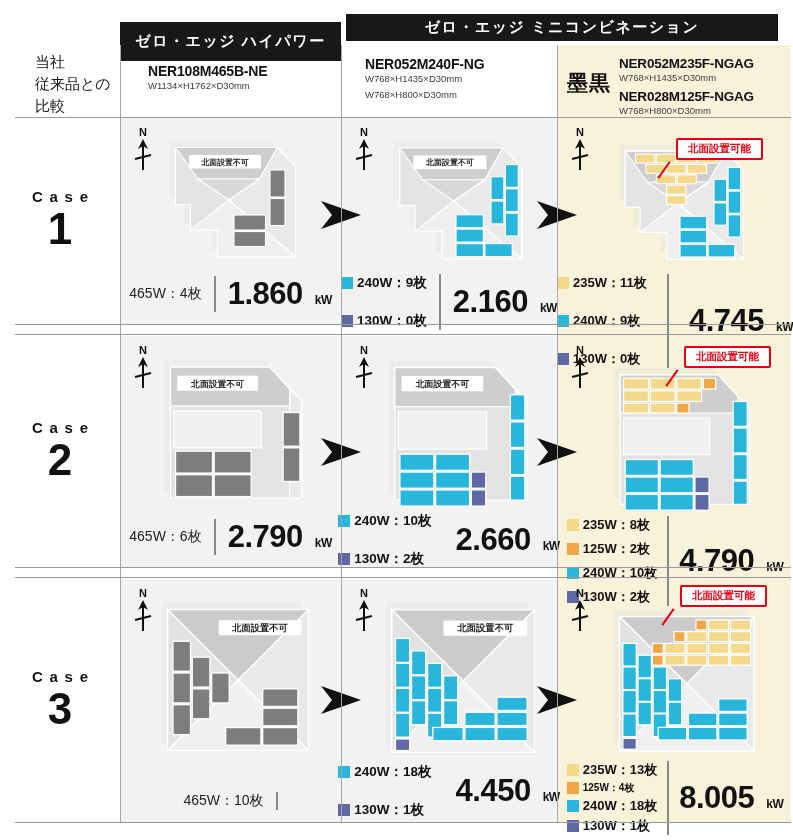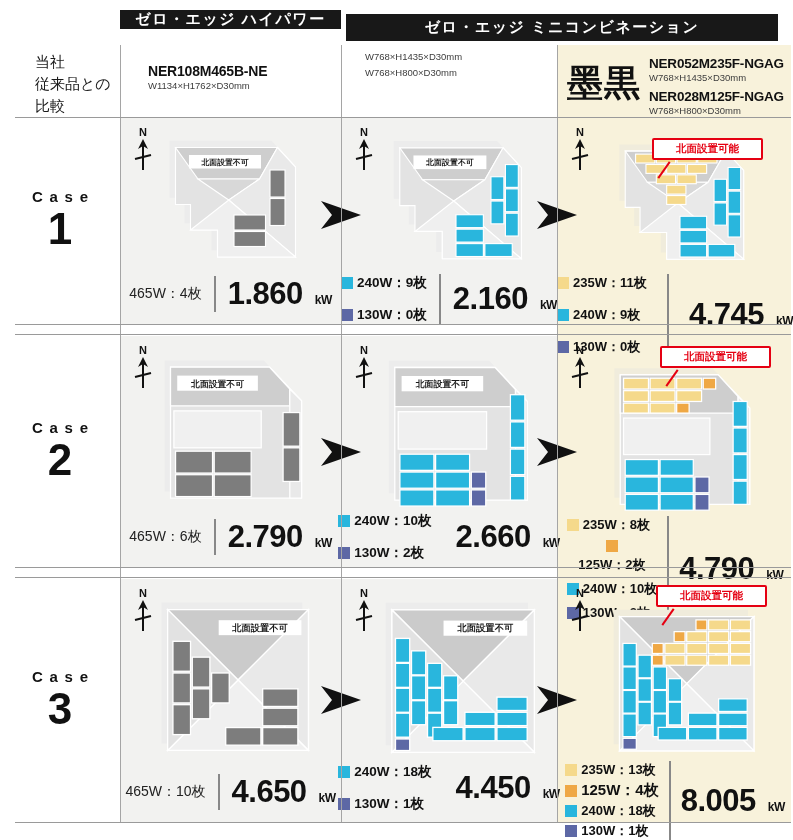--- a/index.html
+++ b/index.html
@@ -8,81 +8,82 @@
   .abs{position:absolute;}
   
   .bar{background:#181818;color:#fff;display:flex;align-items:center;justify-content:center;
     font-size:15px;font-weight:bold;letter-spacing:1.5px;}
   
   .cmp-label{font-family:"Liberation Serif","DejaVu Serif",serif;font-size:15px;line-height:1.45;color:#1a1a1a;}
   
   .model-name{font-size:14px;font-weight:bold;letter-spacing:-0.2px;margin-top:6px;}
   .model-size{font-size:9.5px;color:#3c3c3c;margin-top:1px;}
   .model-block{margin-bottom:5px;}
-  .sumikuro{font-family:"Liberation Serif","DejaVu Serif",serif;font-size:36px;font-weight:bold;letter-spacing:1px;}
+  .sumikuro{font-family:"Liberation Serif","DejaVu Serif",serif;font-size:21px;font-weight:bold;letter-spacing:1px;}
   
   .hline{background:#9a9a9a;height:1px;}
   .vline{background:#a5a5a5;width:1px;}
   
   .cell{display:flex;flex-direction:column;align-items:center;}
   .cell.gray{background:#f2f2f0;}
   .cream-col{background:#f8f2db;}
   .case-label-cell{display:flex;flex-direction:column;align-items:center;justify-content:center;}
   .case-word{font-size:15px;font-weight:bold;letter-spacing:0.45em;text-indent:0.45em;}
   .case-num{font-size:44px;font-weight:bold;line-height:1.1;}
   
   .roofwrap{position:relative;flex:1;width:100%;display:flex;align-items:flex-start;justify-content:center;}
   .north{position:absolute;left:10px;top:8px;}
   
   .result{display:flex;align-items:center;justify-content:center;gap:12px;margin-bottom:12px;width:100%;}
   .divider{width:2px;background:#888;align-self:stretch;}
   .panelcount{font-size:14px;color:#222;}
   .kw{font-size:31px;font-weight:bold;letter-spacing:-0.5px;white-space:nowrap;}
   .kw .unit{font-size:12px;margin-left:12px;}
-  .legend{display:flex;flex-direction:column;gap:14px;}
+  .legend{display:flex;flex-direction:column;gap:20px;}
   .lrow{display:flex;align-items:center;gap:4px;font-size:13.5px;font-weight:bold;white-space:nowrap;}
   .sw{width:12px;height:12px;display:inline-block;flex:0 0 auto;}
   .sw.cyan{background:#29b6dd;} .sw.purple{background:#5d68a5;}
   .sw.yellow{background:#f5d98b;} .sw.orange{background:#efa845;}
   
   .badge{position:absolute;background:#fff;border:2px solid #e50012;color:#e50012;
-    font-size:10.5px;font-weight:bold;padding:2px 22px;border-radius:2px;white-space:nowrap;z-index:5;}
+    font-size:10.5px;font-weight:bold;padding:2px 10px;border-radius:2px;white-space:nowrap;z-index:5;}
   .leader{position:absolute;width:2px;height:20px;background:#e50012;z-index:4;}
   svg text{font-family:"Liberation Sans","DejaVu Sans",sans-serif;}
   .rooflabel{font-size:10.5px;font-weight:bold;fill:#1a1a1a;}
   .northN{font-size:11px;font-weight:bold;fill:#111;}
 </style>
 </head>
 <body>
 
 <div class="canvas">
 
   <div class="abs cream-col" style="left:557px;top:45px;width:234px;height:777px;"></div>
 
-  <div class="abs bar" style="left:120px;top:10px;width:221px;height:19px;">
+  <div class="abs bar" style="left:120px;top:22px;width:221px;height:39px;">
     <span>ゼロ・エッジ  ハイパワー</span>
   </div>
   <div class="abs bar" style="left:346px;top:14px;width:432px;height:27px;">
     <span>ゼロ・エッジ  ミニコンビネーション</span>
   </div>
 
   <div class="abs cmp-label" style="left:35px;top:52px;width:90px;">
     <div>当社</div>
     <div>従来品との</div>
     <div>比較</div>
   </div>
 
   <div class="abs" style="left:148px;top:57px;width:190px;">
     <div class="model-block">
       <div class="model-name">NER108M465B-NE</div>
       <div class="model-size">W1134×H1762×D30mm</div>
     </div>
   </div>
   <div class="abs" style="left:365px;top:50px;width:185px;">
     <div class="model-block">
+      <div class="model-name">NER052M240F-NG</div>
       <div class="model-size">W768×H1435×D30mm</div>
     </div>
     <div class="model-block">
       <div class="model-size">W768×H800×D30mm</div>
     </div>
   </div>
   <div class="abs" style="left:567px;top:50px;width:226px;display:flex;align-items:center;gap:8px;">
     <div class="sumikuro">墨黒</div>
     <div>
       <div class="model-block" style="margin-bottom:3px;">
@@ -380,21 +381,21 @@
             <rect x="118" y="174" width="17" height="19"></rect>
         </g>
       </svg>
     </div>
     <div class="result" style="gap:10px;">
       <div class="legend" style="gap:6px;">
         <div class="lrow" style="font-size:13px;">
             <span class="sw yellow"></span>
             <span>235W：8枚</span>
           </div>
-        <div class="lrow" style="font-size:13px;flex-direction:column;">
+        <div class="lrow" style="font-size:13px;">
             <span class="sw orange"></span>
             <span>125W：2枚</span>
           </div>
         <div class="lrow" style="font-size:13px;">
             <span class="sw cyan"></span>
             <span>240W：10枚</span>
           </div>
         <div class="lrow" style="font-size:13px;">
             <span class="sw purple"></span>
             <span>130W：2枚</span>
@@ -432,21 +433,20 @@
           <rect x="94" y="162" width="40" height="20"></rect>
             <rect x="136" y="162" width="40" height="20"></rect>
         </g>
         <rect x="86" y="40" width="94" height="17" fill="#fff"></rect>
         <text class="rooflabel" x="133" y="52" text-anchor="middle">北面設置不可</text>
       </svg>
     </div>
     <div class="result">
       <span class="panelcount">465W：10枚</span>
       <span class="divider"></span>
-      <span class="kw"><span>4.650</span><span class="unit">kW</span></span>
     </div>
   </div>
 
   <div class="abs cell gray" style="left:341px;top:579px;width:216px;height:243px;">
     <div class="roofwrap">
       <svg class="north" width="26" height="46" viewBox="0 0 26 46">
         <text class="northN" x="9" y="10">N</text>
         <polygon points="13,13 8,23 13,20 18,23" fill="#111"></polygon>
         <line x1="13" y1="18" x2="13" y2="44" stroke="#111" stroke-width="2"></line>
         <line x1="5" y1="33" x2="21" y2="29" stroke="#111" stroke-width="2"></line>
@@ -563,21 +563,21 @@
           <rect x="32" y="173" width="16" height="13"></rect>
         </g>
       </svg>
     </div>
     <div class="result" style="gap:10px;">
       <div class="legend" style="gap:2px;">
         <div class="lrow" style="font-size:13px;">
             <span class="sw yellow"></span>
             <span>235W：13枚</span>
           </div>
-        <div class="lrow" style="font-size:15px;">
+        <div class="lrow" style="font-size:10px;">
             <span class="sw orange"></span>
             <span>125W：4枚</span>
           </div>
         <div class="lrow" style="font-size:13px;">
             <span class="sw cyan"></span>
             <span>240W：18枚</span>
           </div>
         <div class="lrow" style="font-size:13px;">
             <span class="sw purple"></span>
             <span>130W：1枚</span>

